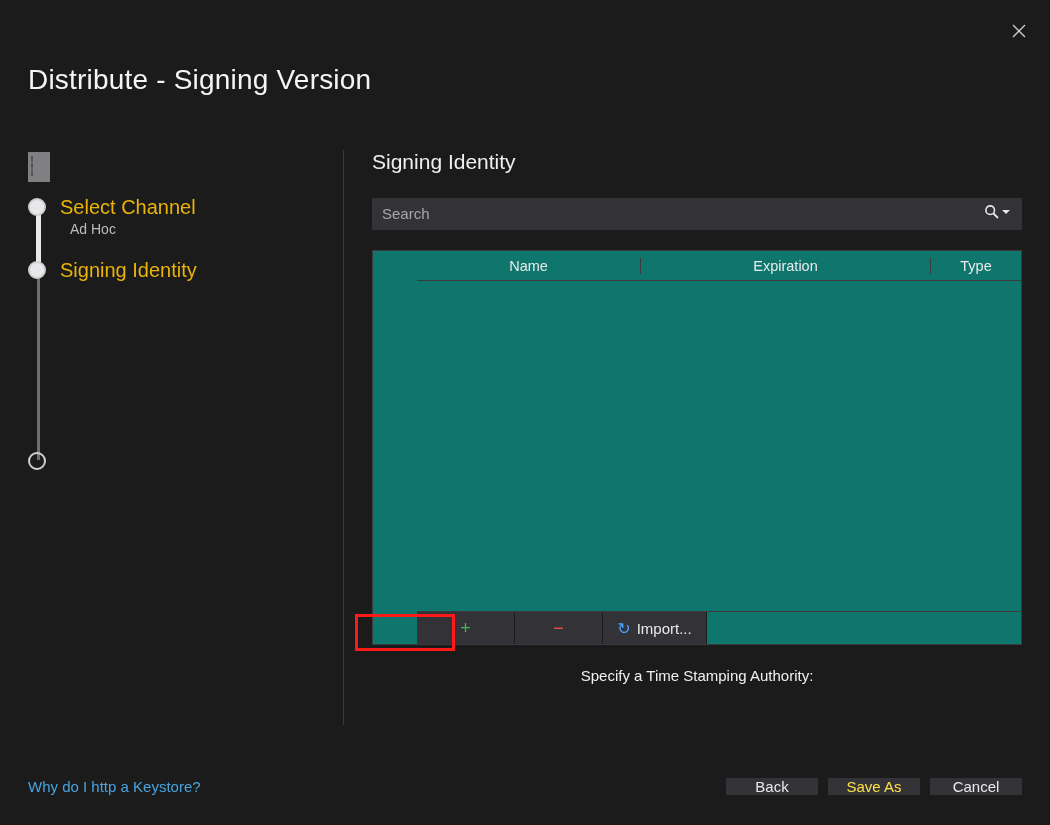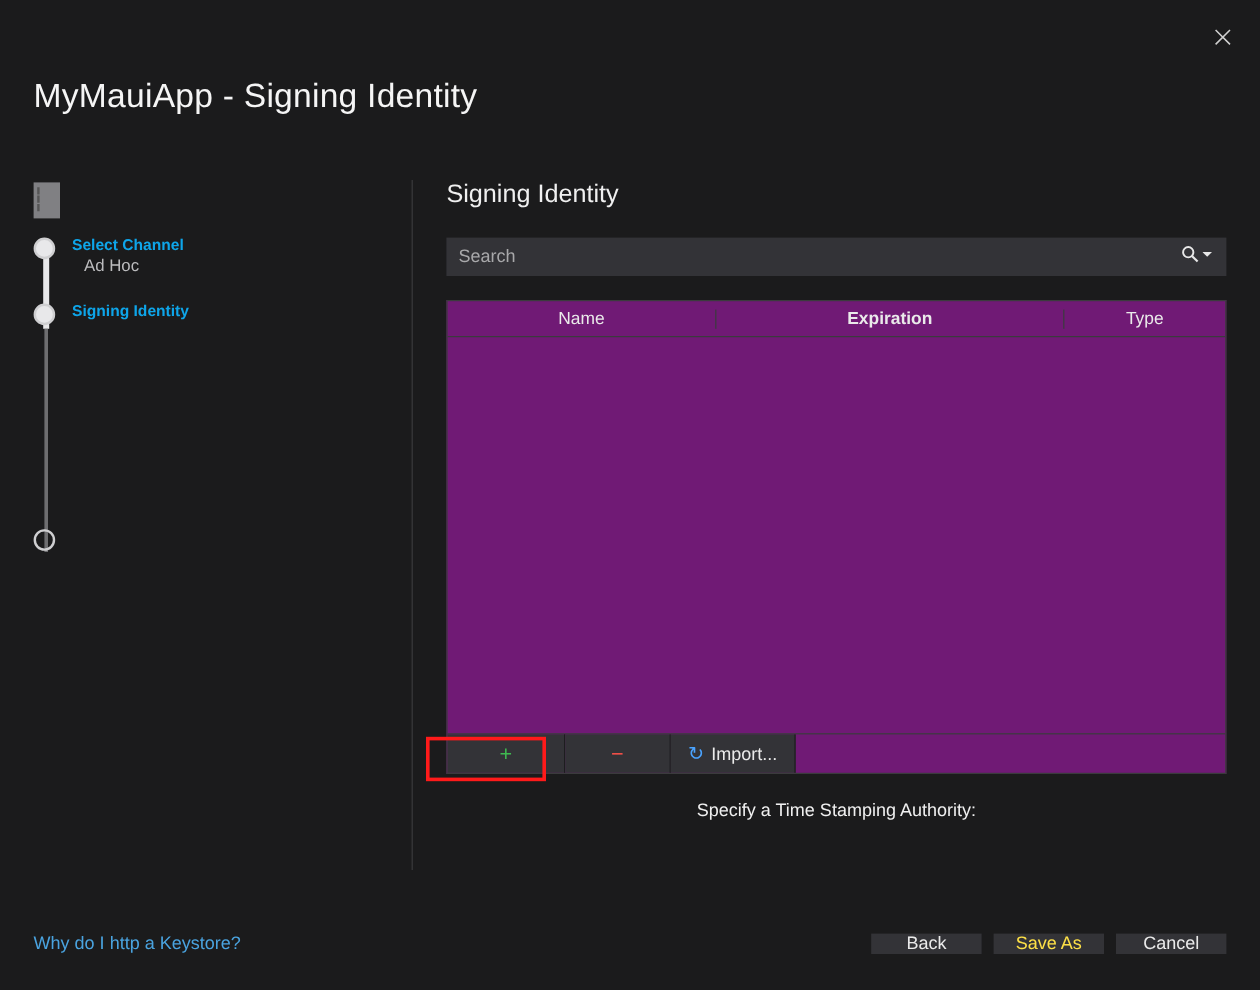--- a/index.html
+++ b/index.html
@@ -90,21 +90,21 @@
     }
     .dot.filled { background: #e8e8ea; }
     .connector {
       position: absolute;
       left: 8px;
       width: 5px;
       background: #e8e8ea;
       z-index: 1;
     }
     .connector.thin { width: 2.5px; background: #6e6e70; left: 9px; }
-    .step-text .title { font-size: 13px; color: #0ea5e9; font-weight: bold; }
+    .step-text .title { font-size: 20px; color: #eab308; }
     .step-text .sub   { font-size: 14px; color: #bcbcbe; margin-left: 10px; margin-top: 2px; }
 
     
     .right-col {
       flex: 1;
       padding-left: 28px;
       display: flex;
       flex-direction: column;
     }
     .right-heading {
@@ -129,33 +129,34 @@
     .search-input::placeholder { color: #a8a8aa; }
     .search-icon {
       position: absolute;
       right: 12px; top: 6px;
       color: #e8e8e8;
       display: flex; align-items: center; gap: 2px;
     }
 
     .table-wrap {
       border: 1px solid #3b3b3d;
-      background: #701a75;
+      background: #0f766e;
+      padding-left: 44px;
     }
     .thead {
       display: flex;
       height: 30px;
       align-items: center;
       font-size: 14.5px;
       color: #eaeaea;
       border-bottom: 1px solid #3b3b3d;
     }
     .th { text-align: center; }
     .th.name { width: 224px; border-right: 1px solid #3b3b3d; }
-    .th.exp  { width: 290px; border-right: 1px solid #3b3b3d; font-weight: bold; }
+    .th.exp  { width: 290px; border-right: 1px solid #3b3b3d; }
     .th.type { flex: 1; }
     .tbody { height: 330px; }
 
     .btn-row {
       display: flex;
       border-top: 1px solid #3b3b3d;
     }
     .btn-row .seg {
       height: 32px;
       display: flex; align-items: center; justify-content: center;
@@ -217,21 +218,21 @@
   </style>
 </head>
 <body>
 
 <div class="close-btn">
   <svg width="14" height="14" viewBox="0 0 14 14">
       <path d="M1 1 L13 13 M13 1 L1 13" stroke="#cfcfcf" stroke-width="1.3"></path>
     </svg>
 </div>
 
-<div class="page-title">MyMauiApp - Signing Identity</div>
+<div class="page-title">Distribute - Signing Version</div>
 
 <div class="content">
   <div class="left-col">
 
     <div class="app-detail">
       <div class="app-icon"></div>
     </div>
 
     <div class="steps">
       <div class="connector" style="top:18px; height:60px;"></div>

